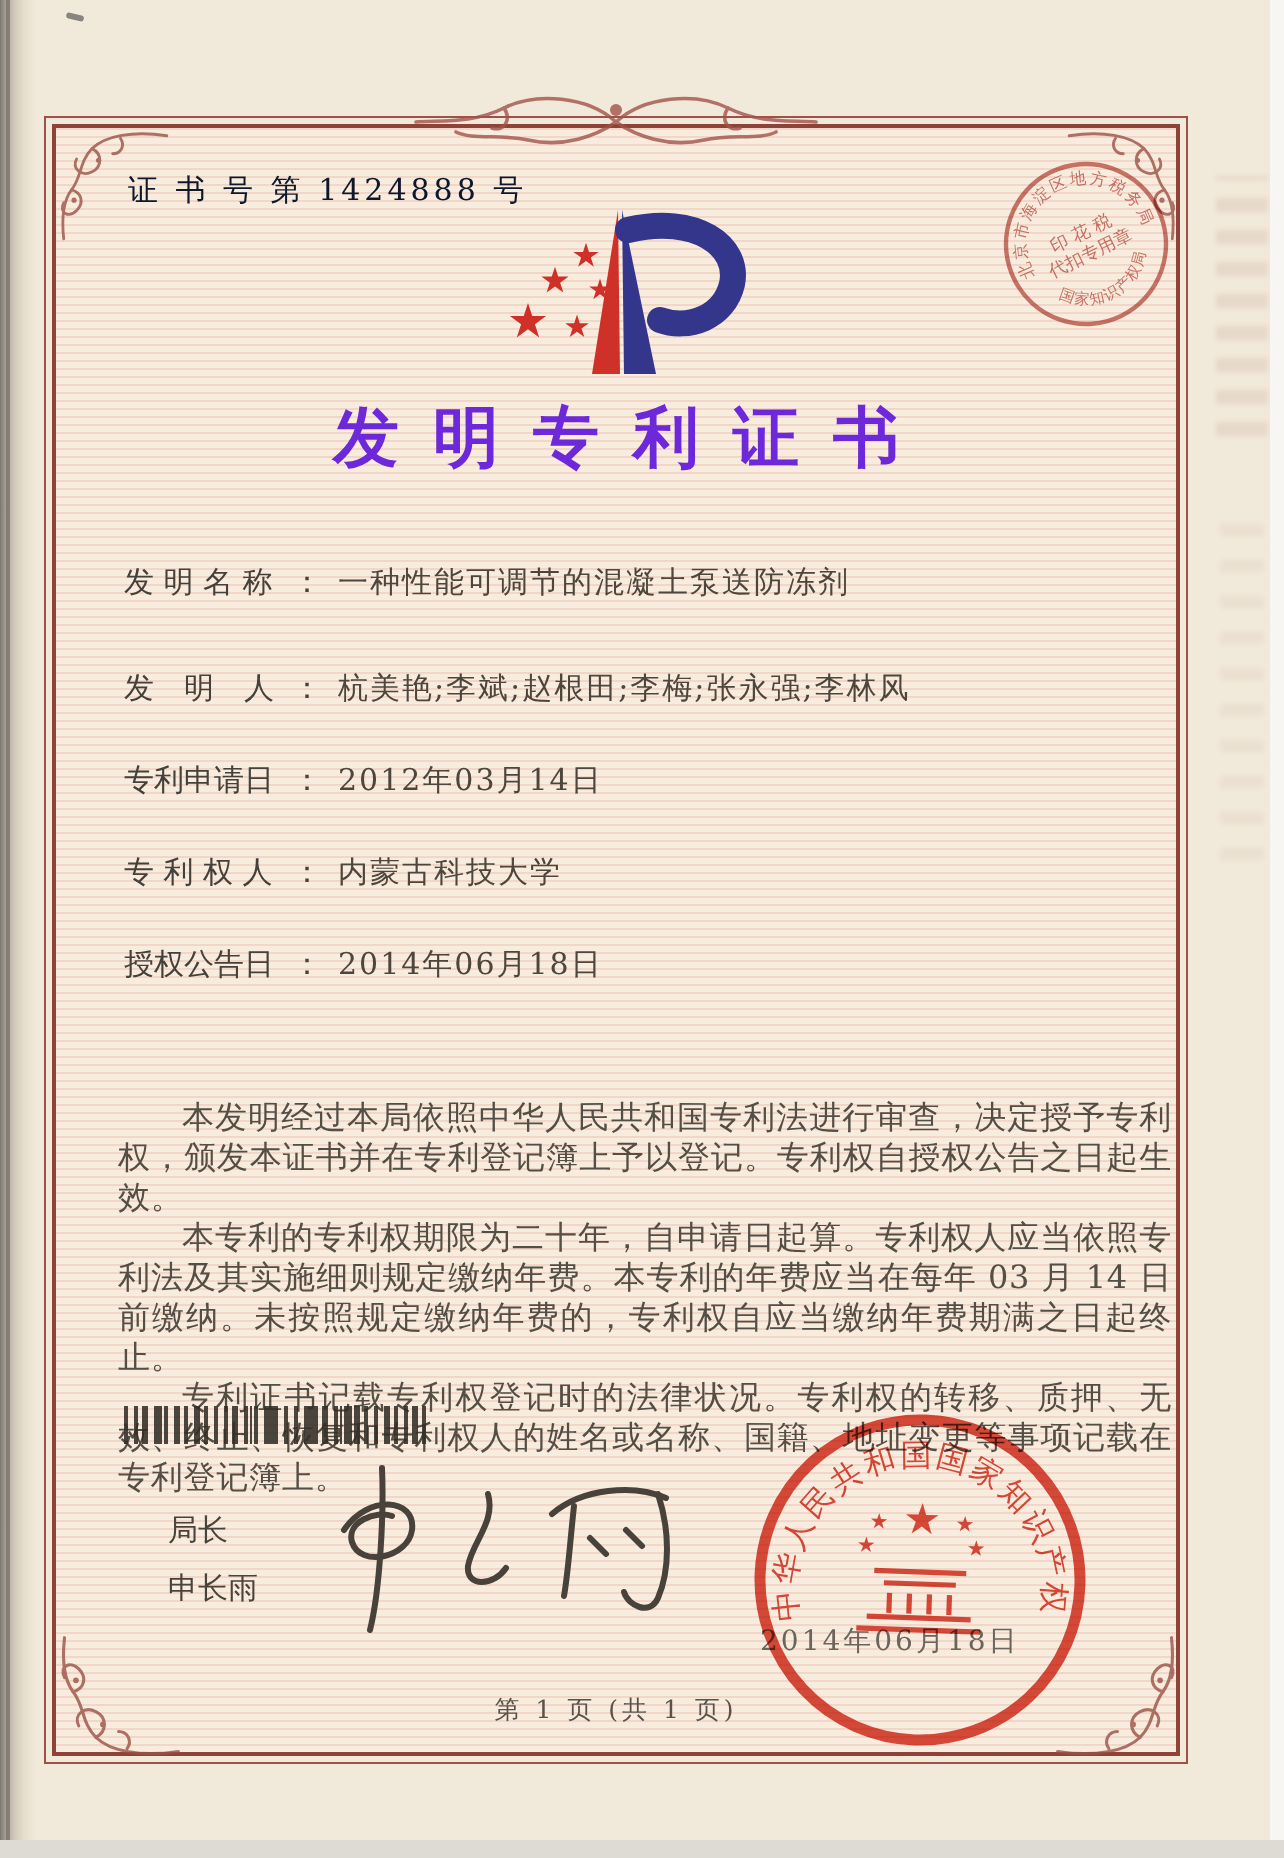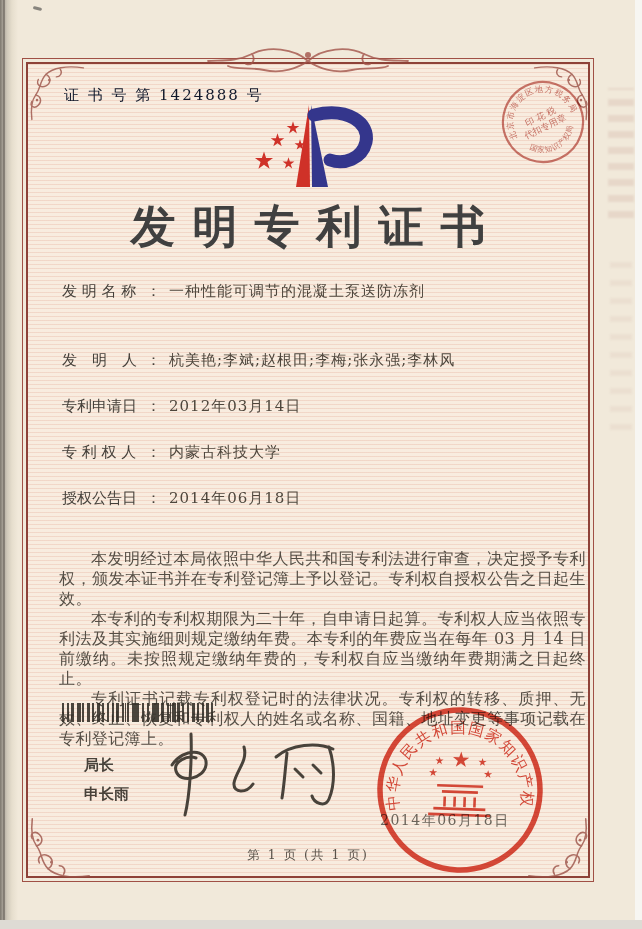--- a/index.html
+++ b/index.html
@@ -35,40 +35,40 @@
   .orn-tr{right:52px;top:64px;transform:scaleX(-1);}
   .orn-bl{left:28px;bottom:49px;transform:scaleY(-1);}
   .orn-br{right:52px;bottom:49px;transform:scale(-1,-1);}
   .orn-top{left:198px;top:44px;color:#a3544a;}
 
   .content{position:absolute;inset:0;z-index:3;}
 
   .cert-no{position:absolute;left:64px;top:86px;font-size:15px;letter-spacing:2px;color:#0f172a;}
   .logo{position:absolute;left:246px;top:99px;}
   .title{position:absolute;left:22px;top:197px;width:572px;text-align:center;
-    font-size:45px;font-weight:700;color:#404040;letter-spacing:17px;padding-left:17px;box-sizing:border-box;}
+    font-size:33px;font-weight:700;color:#6d28d9;letter-spacing:17px;padding-left:17px;box-sizing:border-box;}
 
   .fields{position:absolute;left:62px;top:280px;width:510px;font-size:15px;color:#47413a;}
   .field-row{height:22px;line-height:22px;margin-bottom:24px;white-space:nowrap;}
-  .field-row.first{margin-bottom:47px;}
+  .field-row.first{margin-bottom:31px;}
   .f-label{display:inline-block;min-width:84px;color:#45403a;}
   .f-sep{margin-right:8px;}
   .f-value{color:#4e463c;letter-spacing:1px;}
 
   .body-text{position:absolute;left:59px;top:549px;width:527px;
     font-size:16px;line-height:20px;color:#554e45;letter-spacing:.4px;text-align:justify;}
   .body-text p{margin:0;text-indent:2em;}
 
   .barcode{position:absolute;left:62px;top:703px;width:151px;height:19px;opacity:.88;
     background:
       repeating-linear-gradient(90deg,#332e27 0 2px,rgba(0,0,0,0) 2px 5px),
       repeating-linear-gradient(90deg,#332e27 0 1px,rgba(0,0,0,0) 1px 9px),
       repeating-linear-gradient(90deg,rgba(0,0,0,0) 0 16px,#332e27 16px 19px);}
 
-  .sig-block{position:absolute;left:84px;top:751px;font-size:15px;color:#49433b;line-height:29px;font-weight:bold;}
+  .sig-block{position:absolute;left:84px;top:751px;font-size:15px;color:#49433b;line-height:29px;}
   .sig-svg{position:absolute;left:136px;top:727px;}
 
   .seal-date{position:absolute;left:380px;top:812px;font-size:14px;color:#6b645a;letter-spacing:1.5px;z-index:3;}
   .seal{position:absolute;left:371px;top:701px;z-index:4;mix-blend-mode:multiply;opacity:.9;transform:rotate(2deg);}
   .tax-stamp{position:absolute;left:493px;top:72px;z-index:4;mix-blend-mode:multiply;opacity:.78;transform:rotate(-26deg);}
 
   .footer{position:absolute;left:22px;top:847px;width:572px;text-align:center;
     font-size:12.5px;color:#59524a;letter-spacing:2px;}
 </style>
 </head>

